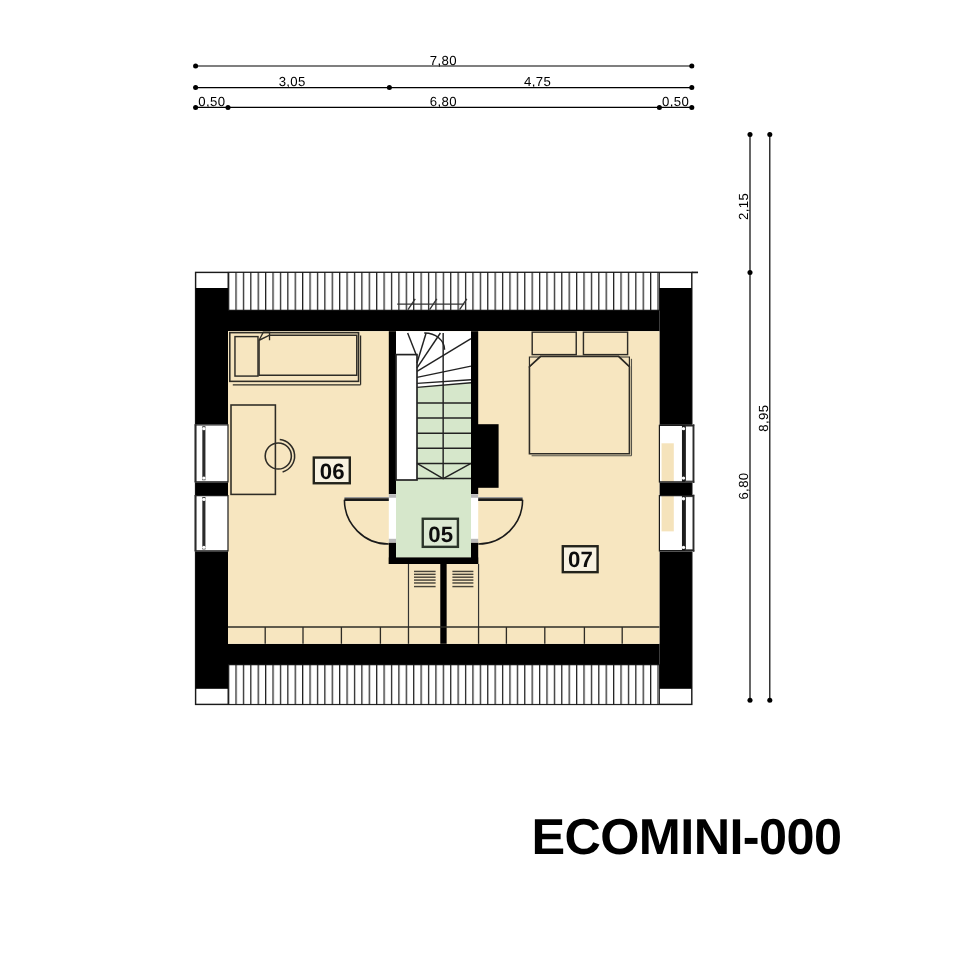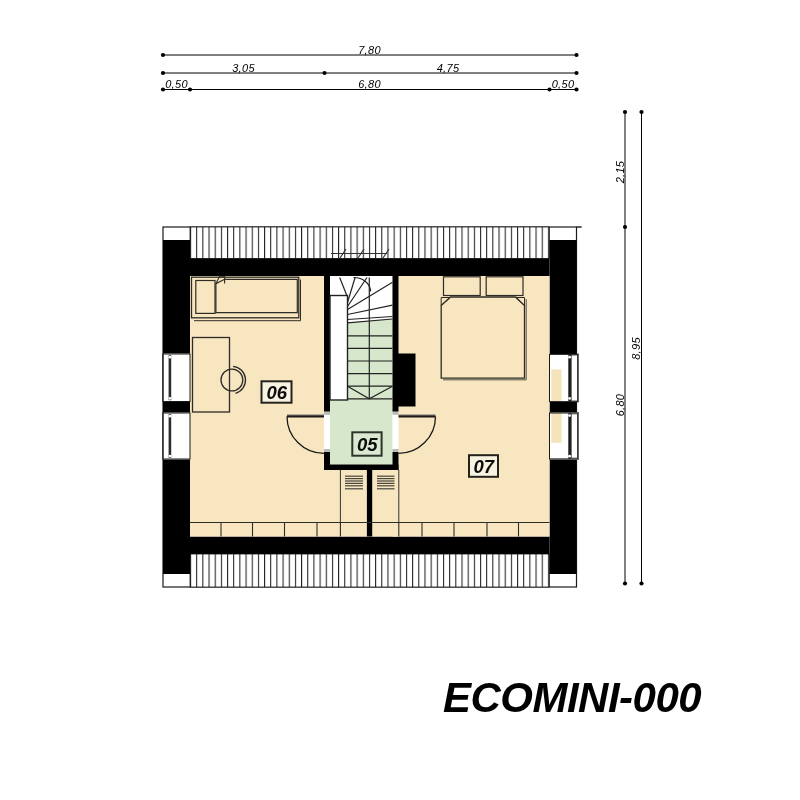--- a/index.html
+++ b/index.html
@@ -1,16 +1,16 @@
 <!DOCTYPE html>
 <html><head>
 <meta charset="utf-8">
 <style>
   html,body{margin:0;padding:0;background:#ffffff;}
-  .page{width:800px;height:800px;position:relative;font-family:"Liberation Sans", sans-serif;font-style:italic;}
+  .page{width:800px;height:800px;position:relative;font-family:"Liberation Sans", sans-serif;}
   svg{display:block;}
   text{font-family:"Liberation Sans", sans-serif;}
 </style>
 </head>
 <body>
 <div class="page">
 <svg width="800" height="800" viewBox="0 0 800 800">
 <defs>
   <pattern id="hatchV" x="190" y="0" width="6.17" height="8" patternUnits="userSpaceOnUse">
     <rect x="0" y="0" width="6.17" height="8" fill="#ffffff"></rect>

